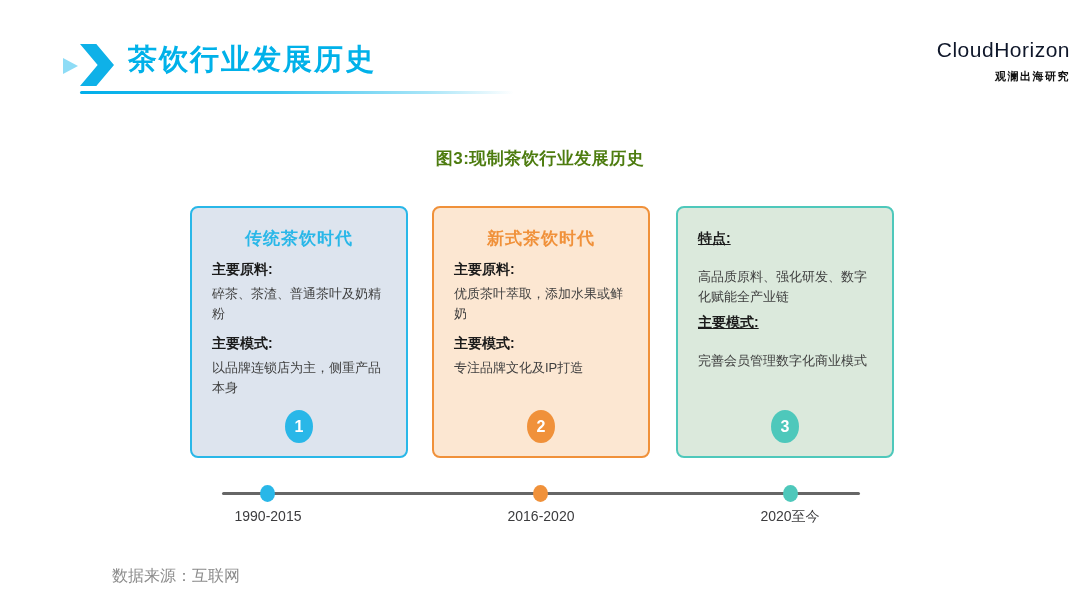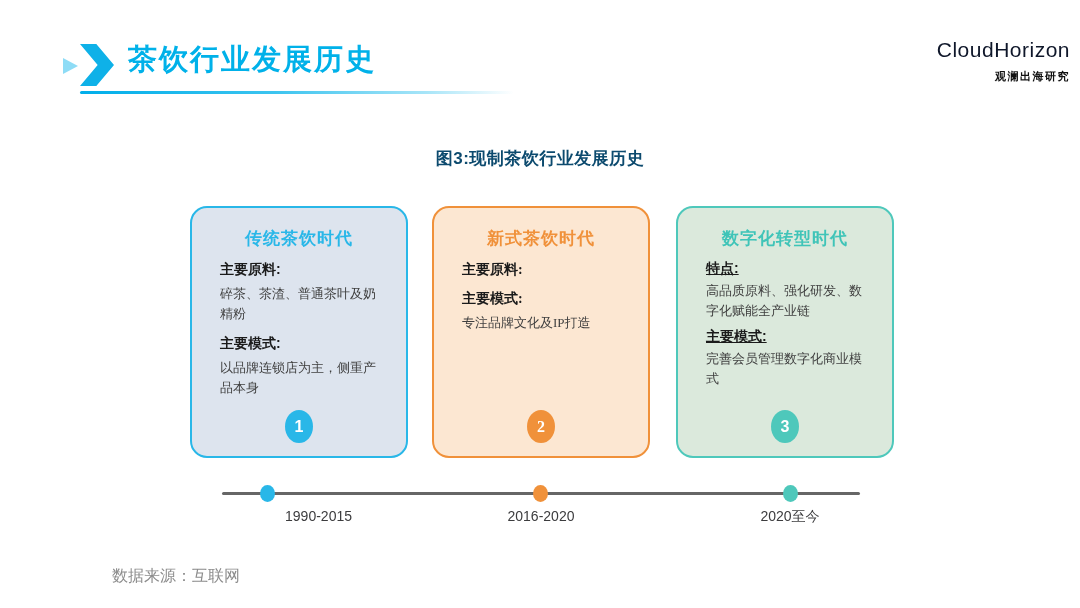--- a/index.html
+++ b/index.html
@@ -15,53 +15,53 @@
     color:#00b1e9; letter-spacing:2px; }
   .header-underline { position:absolute; left:80px; top:91px; width:434px; height:3px;
     border-radius:2px;
     background:linear-gradient(to right,#00aeea 0%,#3cc4ef 45%,#a8e5f8 80%,rgba(255,255,255,0) 100%); }
   .brand { position:absolute; right:10px; top:38px; width:220px; text-align:right; }
   .brand-name { font-size:21px; font-weight:400; color:#0f172a; letter-spacing:0.5px; }
   .brand-subtitle { margin-top:7px; font-size:11px; font-weight:bold; color:#111111; letter-spacing:1.5px; }
 
   
   .figure-title { position:absolute; left:0; top:147px; width:100%; text-align:center;
-    font-size:17px; font-weight:bold; color:#0c4a6e; letter-spacing:0.5px; }
+    font-size:17px; font-weight:bold; color:#4d7c0f; letter-spacing:0.5px; }
 
   
-  .card { position:absolute; top:206px; width:218px; height:252px; border-radius:17px;
-    border:2px solid; padding:15px 28px 14px; }
+  .card { position:absolute; top:206px; width:218px; height:252px; border-radius:8px;
+    border:2px solid; padding:15px 20px 14px; }
   .card-1 { left:190px; border-color:#29b7e8; background:#dde4ee; }
-  .card-2 { left:432px; border-color:#f0913a; background:#fce7d2;font-family:Liberation Serif, serif; }
+  .card-2 { left:432px; border-color:#f0913a; background:#fce7d2; }
   .card-3 { left:676px; border-color:#4ec8bb; background:#dbe9dc; }
   .card-title { text-align:center; font-size:17px; font-weight:bold; margin:4px 0 10px; letter-spacing:1px; }
   .card-1 .card-title { color:#29b7e8; }
   .card-2 .card-title { color:#f0913a; }
   .card-3 .card-title { color:#3fc4b8; }
   .sec-label { font-size:14px; font-weight:bold; color:#1b1b1b; margin-top:11px; }
   .sec-text  { font-size:13px; color:#3f3f3f; line-height:1.55; margin-top:5px; }
   .card-3 .sec-label { margin-top:7px;text-decoration:underline; }
-  .card-3 .sec-text { margin-top:3px; }
+  .card-3 .sec-text { margin-top:19px; }
   .badge { position:absolute; left:50%; bottom:13px; transform:translateX(-50%);
     width:28px; height:33px; border-radius:50%; color:#ffffff; font-size:16px; font-weight:bold;
     display:flex; align-items:center; justify-content:center; }
   .card-1 .badge { background:#29b7e8; }
   .card-2 .badge { background:#f0913a; }
   .card-3 .badge { background:#4ec8bb; }
 
   
   .timeline-line { position:absolute; left:222px; top:492px; width:638px; height:3px;
     background:#666666; border-radius:2px; }
   .tl-dot { position:absolute; top:485px; width:15px; height:17px; border-radius:50%; }
   .tl-dot-1 { left:260px; background:#29b7e8; }
   .tl-dot-2 { left:533px; background:#f0913a; }
   .tl-dot-3 { left:783px; background:#4ec8bb; }
   .tl-label { position:absolute; top:508px; width:140px; text-align:center;
     font-size:14px; color:#3c3c3e; }
-  .tl-label-1 { left:212px;text-align:right; }
+  .tl-label-1 { left:198px; }
   .tl-label-2 { left:471px; }
   .tl-label-3 { left:720px; }
 
   
   .source { position:absolute; left:112px; top:566px; font-size:16px; color:#8c8c8c; }
 </style>
 </head>
 <body>
 
 <div class="slide">
@@ -82,27 +82,27 @@
     <div class="sec-label">主要原料:</div>
     <div class="sec-text">碎茶、茶渣、普通茶叶及奶精粉</div>
     <div class="sec-label">主要模式:</div>
     <div class="sec-text">以品牌连锁店为主，侧重产品本身</div>
     <div class="badge">1</div>
   </div>
 
   <div class="card card-2">
     <div class="card-title">新式茶饮时代</div>
     <div class="sec-label">主要原料:</div>
+    <div class="sec-text">优质茶叶萃取，添加水果或鲜奶</div>
     <div class="sec-label">主要模式:</div>
     <div class="sec-text">专注品牌文化及IP打造</div>
     <div class="badge">2</div>
   </div>
 
   <div class="card card-3">
-    <div class="card-title">数字化转型时代</div>
     <div class="sec-label">特点:</div>
     <div class="sec-text">高品质原料、强化研发、数字化赋能全产业链</div>
     <div class="sec-label">主要模式:</div>
     <div class="sec-text">完善会员管理数字化商业模式</div>
     <div class="badge">3</div>
   </div>
 
   <div class="timeline-line"></div>
   <span class="tl-dot tl-dot-1"></span>
   <span class="tl-dot tl-dot-2"></span>

